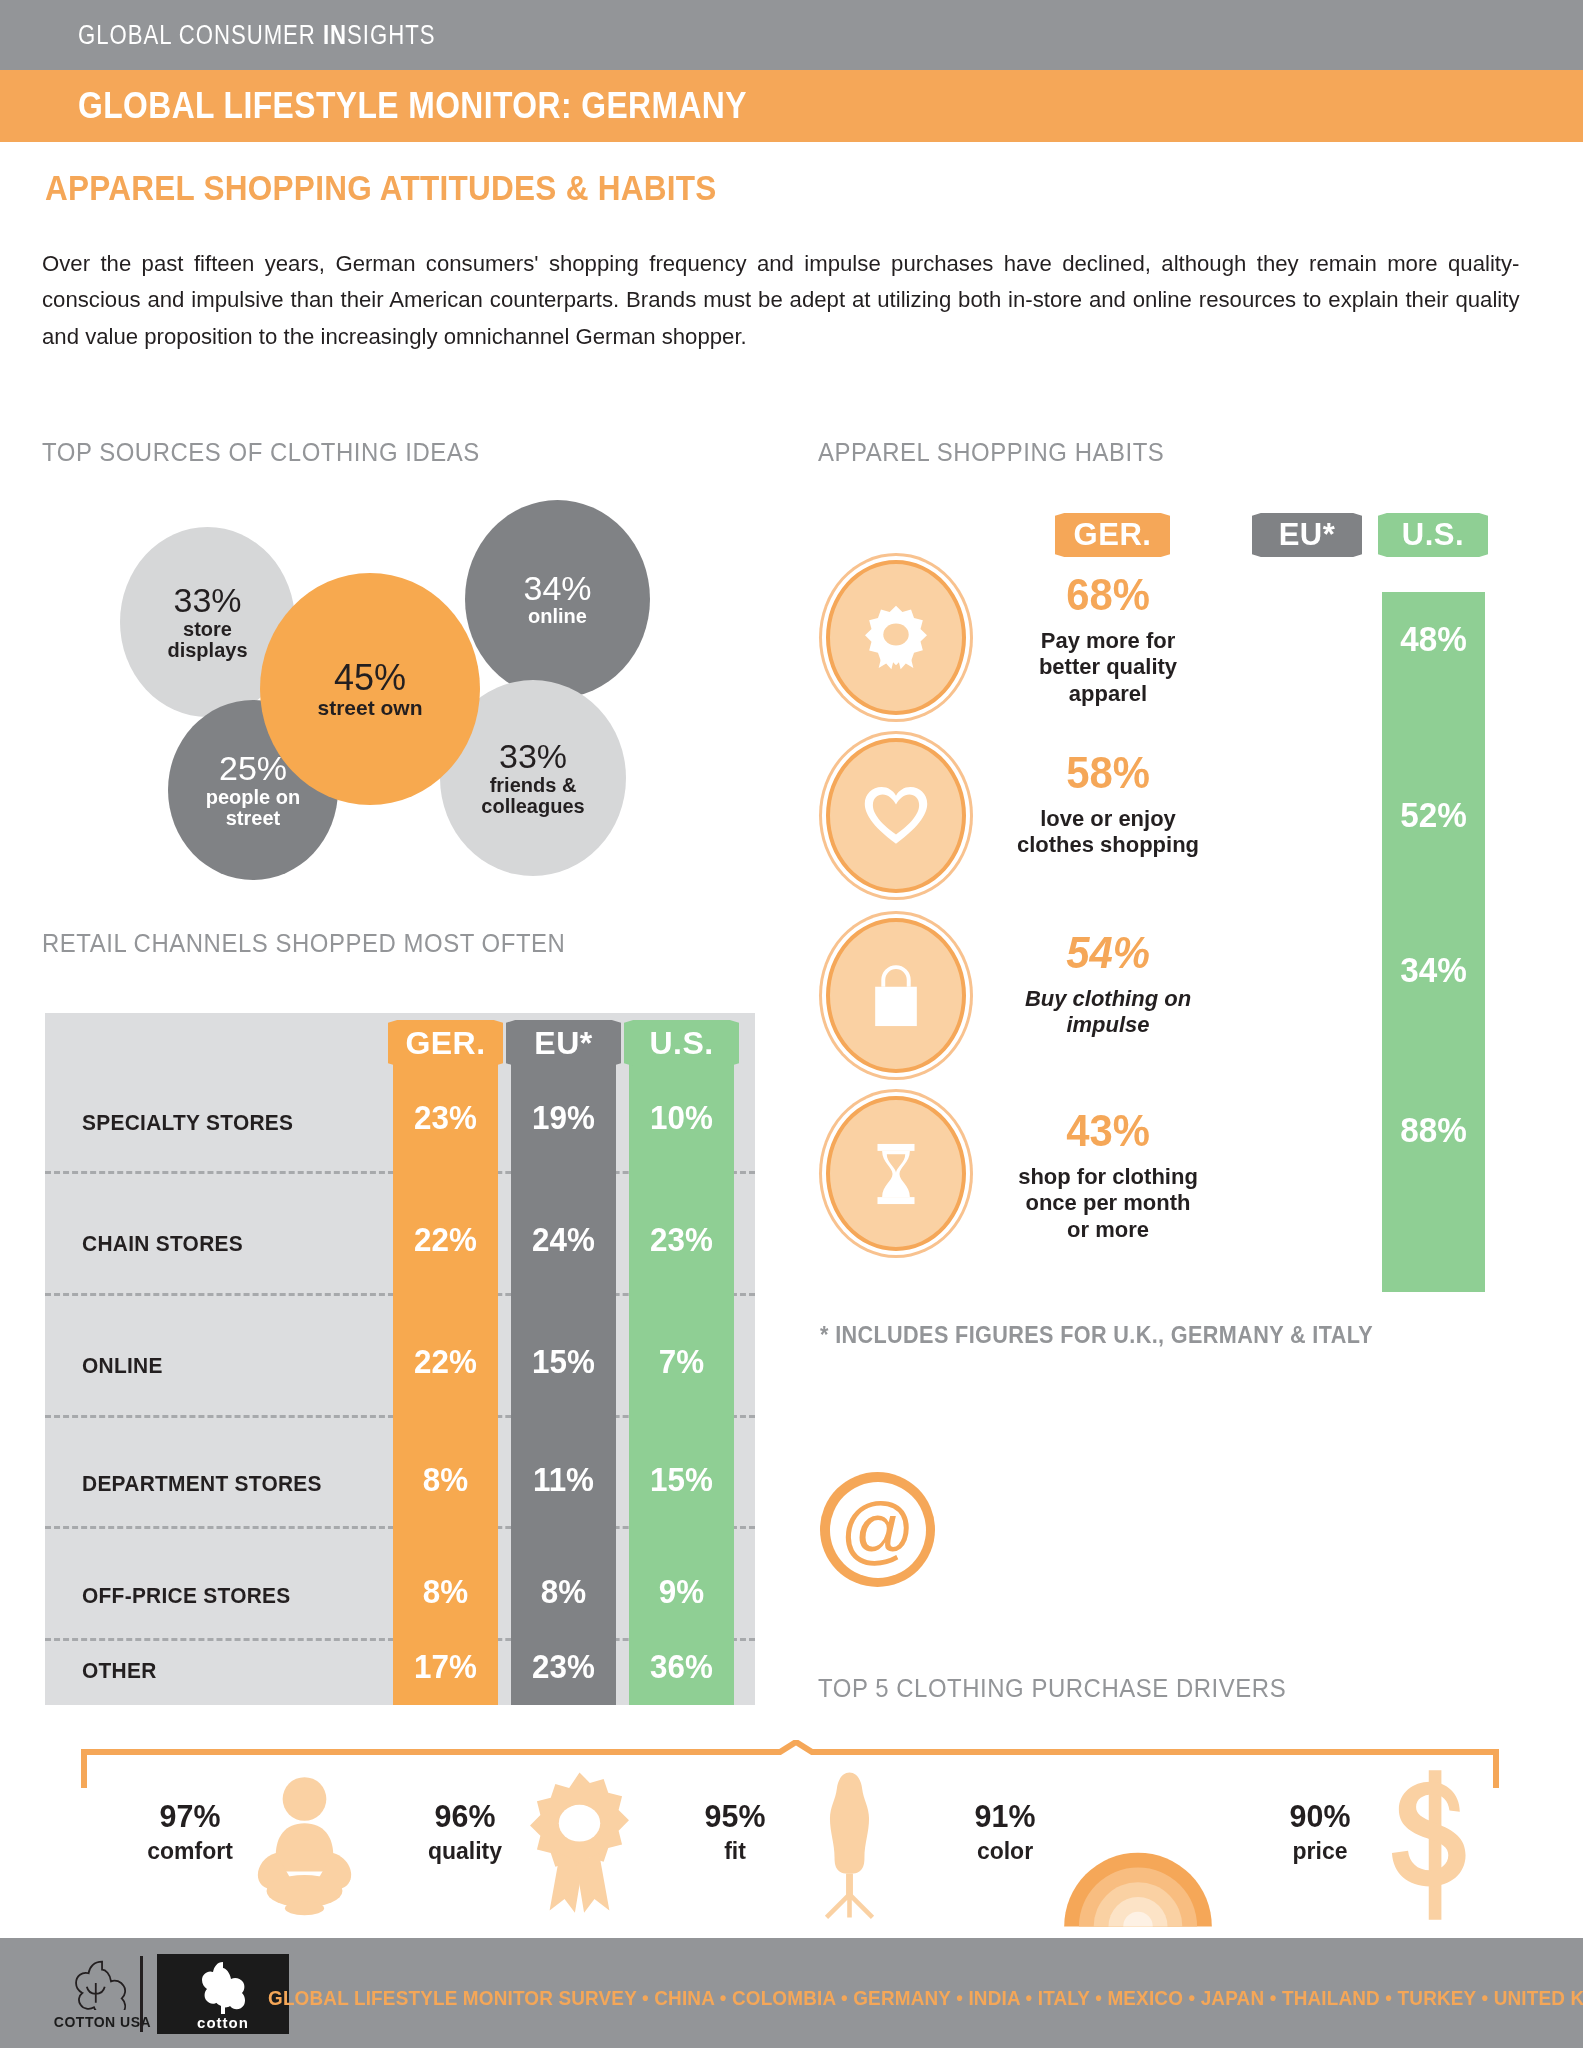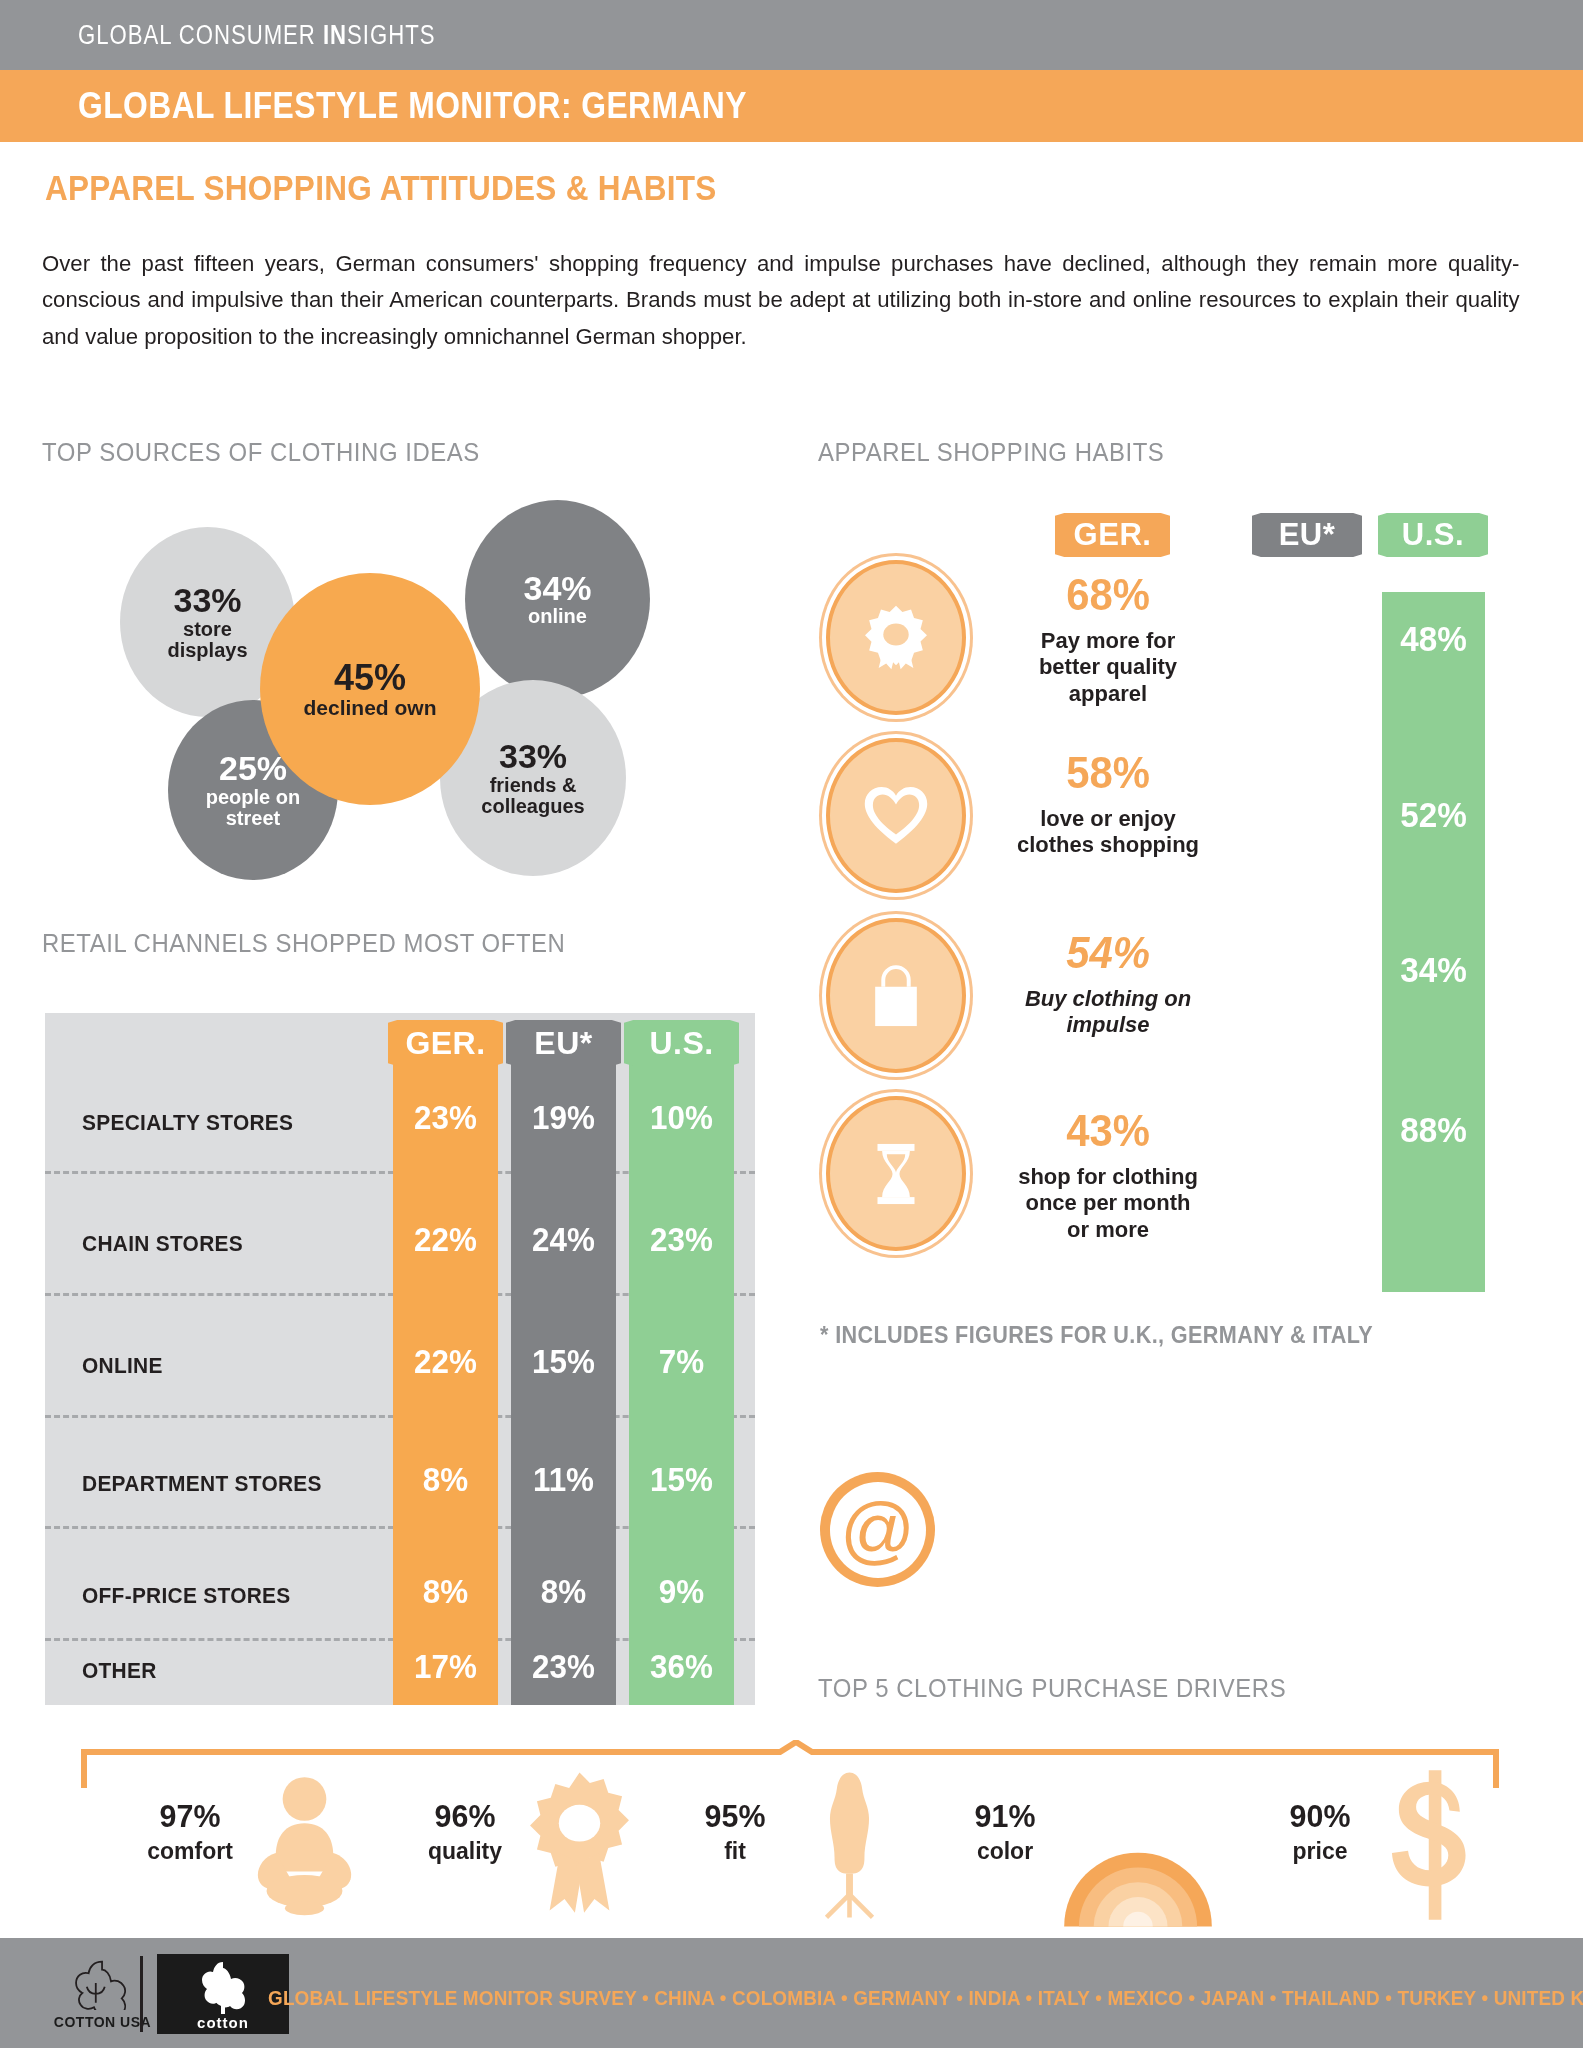--- a/index.html
+++ b/index.html
@@ -60,21 +60,21 @@
   #t-habits  { left:818px; top:437px; }
   #t-drivers { left:818px; top:1673px; }
 
   
   .bubbles { position:absolute; left:120px; top:500px; width:540px; height:380px; }
   .bub {
     position:absolute; border-radius:50%;
     display:flex; flex-direction:column; align-items:center; justify-content:center;
     text-align:center; line-height:1.05;
   }
-  .bub .v { font-weight:700; }
+  .bub .v { font-weight:400; }
   .bub .l { font-weight:700; }
   #b-store   { left:0px;   top:27px;  width:175px; height:190px; background:#d6d7d8; color:#231f20; }
   #b-online  { left:345px; top:0px;   width:185px; height:198px; background:#808285; color:#ffffff; }
   #b-own     { left:140px; top:73px;  width:220px; height:232px; background:#f7a94f; color:#231f20; z-index:3; }
   #b-street  { left:48px;  top:200px; width:170px; height:180px; background:#808285; color:#ffffff; }
   #b-friends { left:320px; top:180px; width:186px; height:196px; background:#d6d7d8; color:#231f20; }
   #b-store   .v,#b-online .v,#b-street .v,#b-friends .v { font-size:34px; }
   #b-own     .v { font-size:36px; }
   #b-store   .l,#b-online .l,#b-street .l,#b-friends .l { font-size:20px; }
   #b-own     .l { font-size:21px; }
@@ -242,21 +242,21 @@
     <div class="bub" id="b-store">
       <span class="v">33%</span>
       <span class="l">store<br>displays</span>
     </div>
     <div class="bub" id="b-online">
       <span class="v">34%</span>
       <span class="l">online</span>
     </div>
     <div class="bub" id="b-own">
       <span class="v">45%</span>
-      <span class="l">declined own</span>
+      <span class="l">street own</span>
     </div>
     <div class="bub" id="b-street">
       <span class="v">25%</span>
       <span class="l">people on<br>street</span>
     </div>
     <div class="bub" id="b-friends">
       <span class="v">33%</span>
       <span class="l">friends &amp;<br>colleagues</span>
     </div>
   </div>

